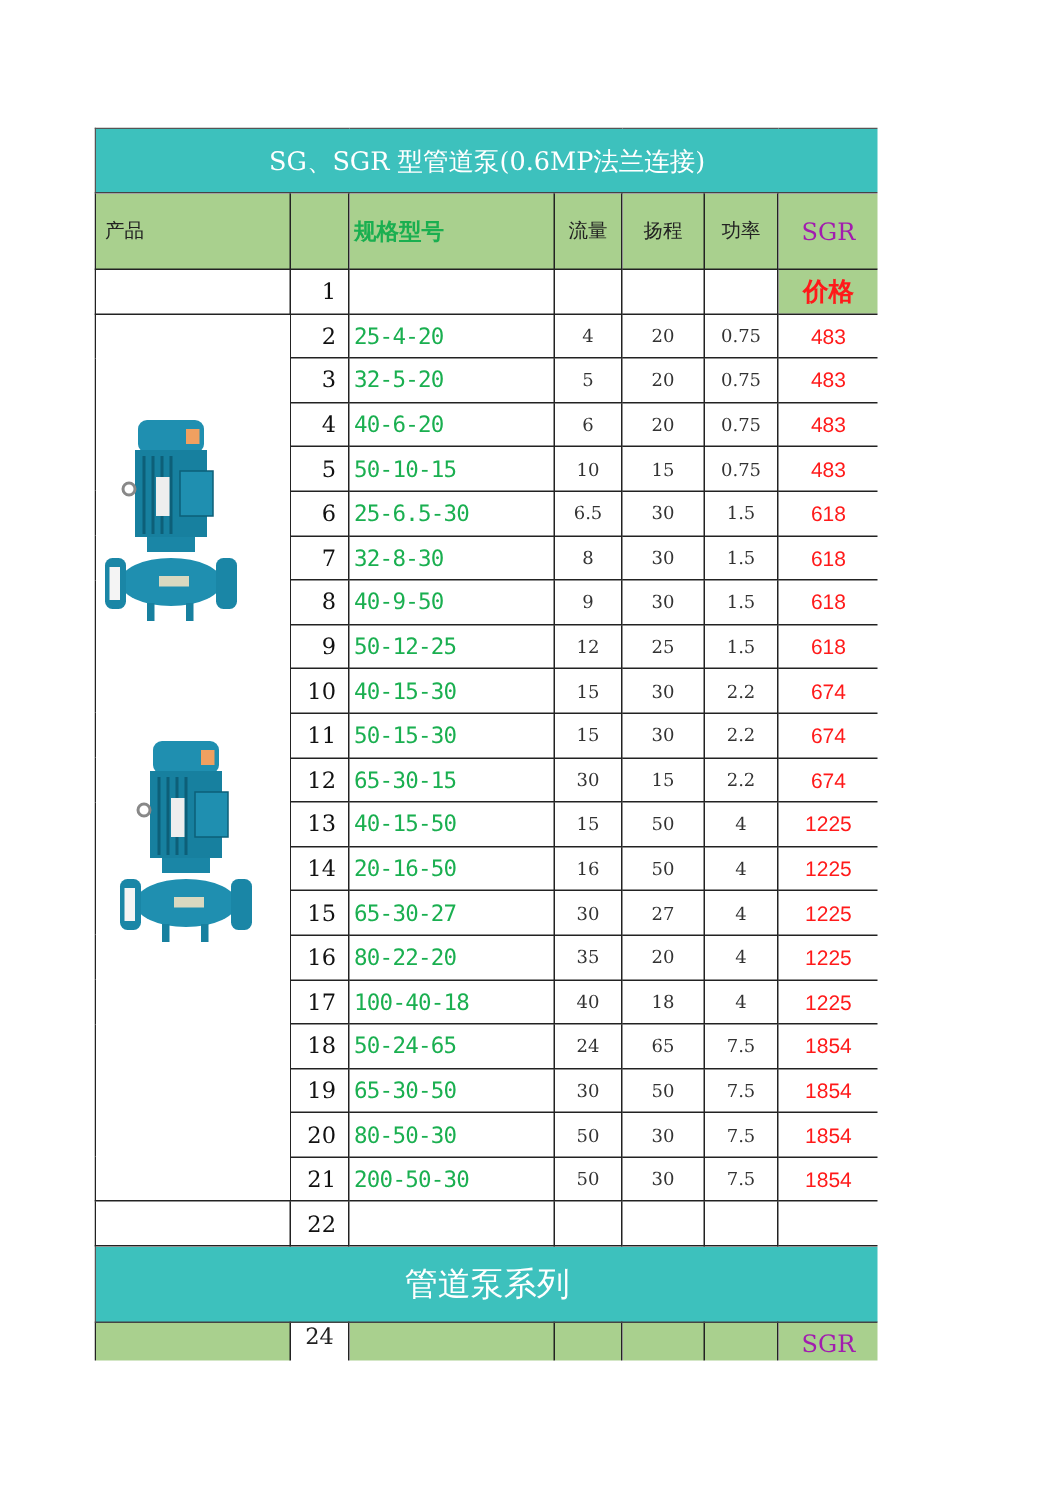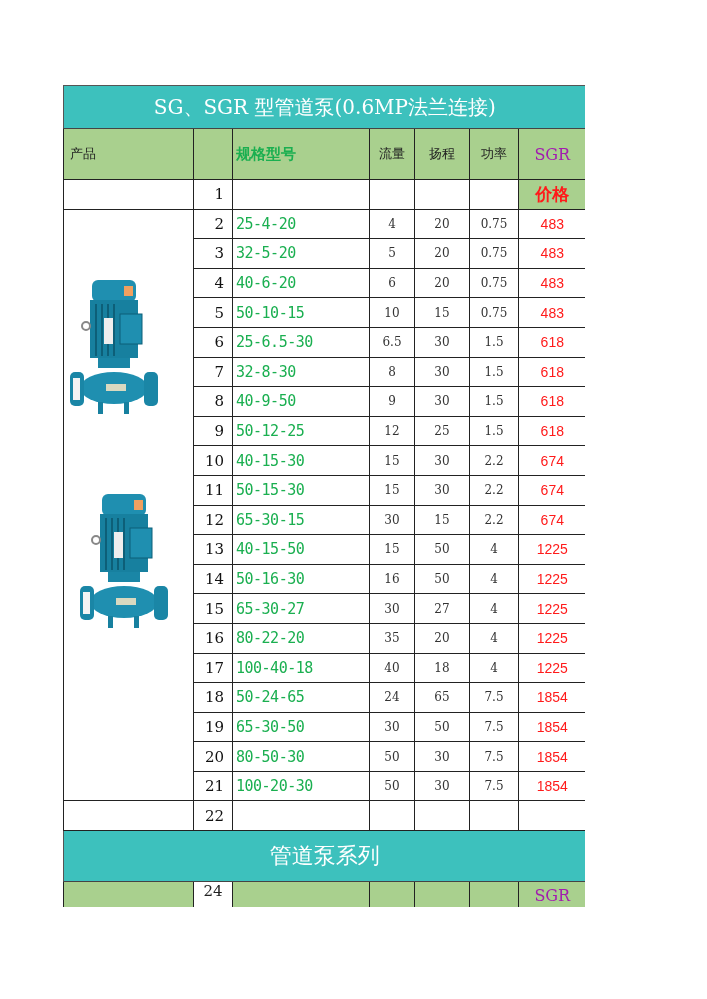--- a/index.html
+++ b/index.html
@@ -2,21 +2,21 @@
 <html><head>
 <meta charset="utf-8">
 <style>
   html, body { margin: 0; padding: 0; background: #ffffff; }
   body { width: 707px; height: 999px; position: relative; overflow: hidden;
          font-family: "DejaVu Serif", "Liberation Serif", serif; }
   .sheet { position: absolute; left: 63px; top: 85px; width: 522px; height: 822px; overflow: hidden; }
   table { border-collapse: collapse; table-layout: fixed; width: 522px; }
   td { border: 1px solid #222; padding: 0; height: 28.6px; overflow: hidden; white-space: nowrap; }
   td.no-right { border-right: none; }
-  .title-row td { background: #3dc1bd; color: #ffffff; font-size: 20px; text-align: center; height: 42px;
+  .title-row td { background: #3dc1bd; color: #ffffff; font-size: 17px; text-align: center; height: 42px;
                   border-left: 1px solid #555; border-top: 1px solid #555; border-bottom: 1px solid #444; }
   .title-row.second td { height: 50px; font-size: 22px; }
   .hdr td { background: #a9d08e; height: 50px; font-size: 13px; color: #222; text-align: center; }
   .hdr td.prod { text-align: left; padding-left: 6px; }
   .hdr td.model { color: #1aaf50; font-size: 15px; text-align: left; padding-left: 3px; font-weight: bold; }
   .hdr td.sgr { color: #a21caf; font-size: 16px; margin-top: 12px; }
   .hdr td.idxwhite { background: #ffffff; vertical-align: top; font-size: 15px; text-align: center; }
   .idx { text-align: right; padding-right: 8px; font-size: 15px; color: #111; }
   .model-cell { color: #1aaf50; font-size: 15px; padding-left: 3px; font-family: "DejaVu Sans Mono", "Liberation Mono", monospace; letter-spacing: -0.5px; margin-top: 42px; }
   .num { text-align: center; font-size: 12px; color: #333; }
@@ -202,21 +202,21 @@
         <tr>
           <td class="idx">13</td>
           <td class="model-cell">40-15-50</td>
           <td class="num">15</td>
           <td class="num">50</td>
           <td class="num">4</td>
           <td class="price no-right">1225</td>
         </tr>
         <tr>
           <td class="idx">14</td>
-          <td class="model-cell">50-16-30</td>
+          <td class="model-cell">20-16-50</td>
           <td class="num">16</td>
           <td class="num">50</td>
           <td class="num">4</td>
           <td class="price no-right">1225</td>
         </tr>
         <tr>
           <td class="idx">15</td>
           <td class="model-cell">65-30-27</td>
           <td class="num">30</td>
           <td class="num">27</td>
@@ -258,21 +258,21 @@
         <tr>
           <td class="idx">20</td>
           <td class="model-cell">80-50-30</td>
           <td class="num">50</td>
           <td class="num">30</td>
           <td class="num">7.5</td>
           <td class="price no-right">1854</td>
         </tr>
         <tr>
           <td class="idx">21</td>
-          <td class="model-cell">100-20-30</td>
+          <td class="model-cell">200-50-30</td>
           <td class="num">50</td>
           <td class="num">30</td>
           <td class="num">7.5</td>
           <td class="price no-right">1854</td>
         </tr>
         <tr>
           <td></td>
           <td class="idx">22</td>
           <td></td>
           <td></td>

